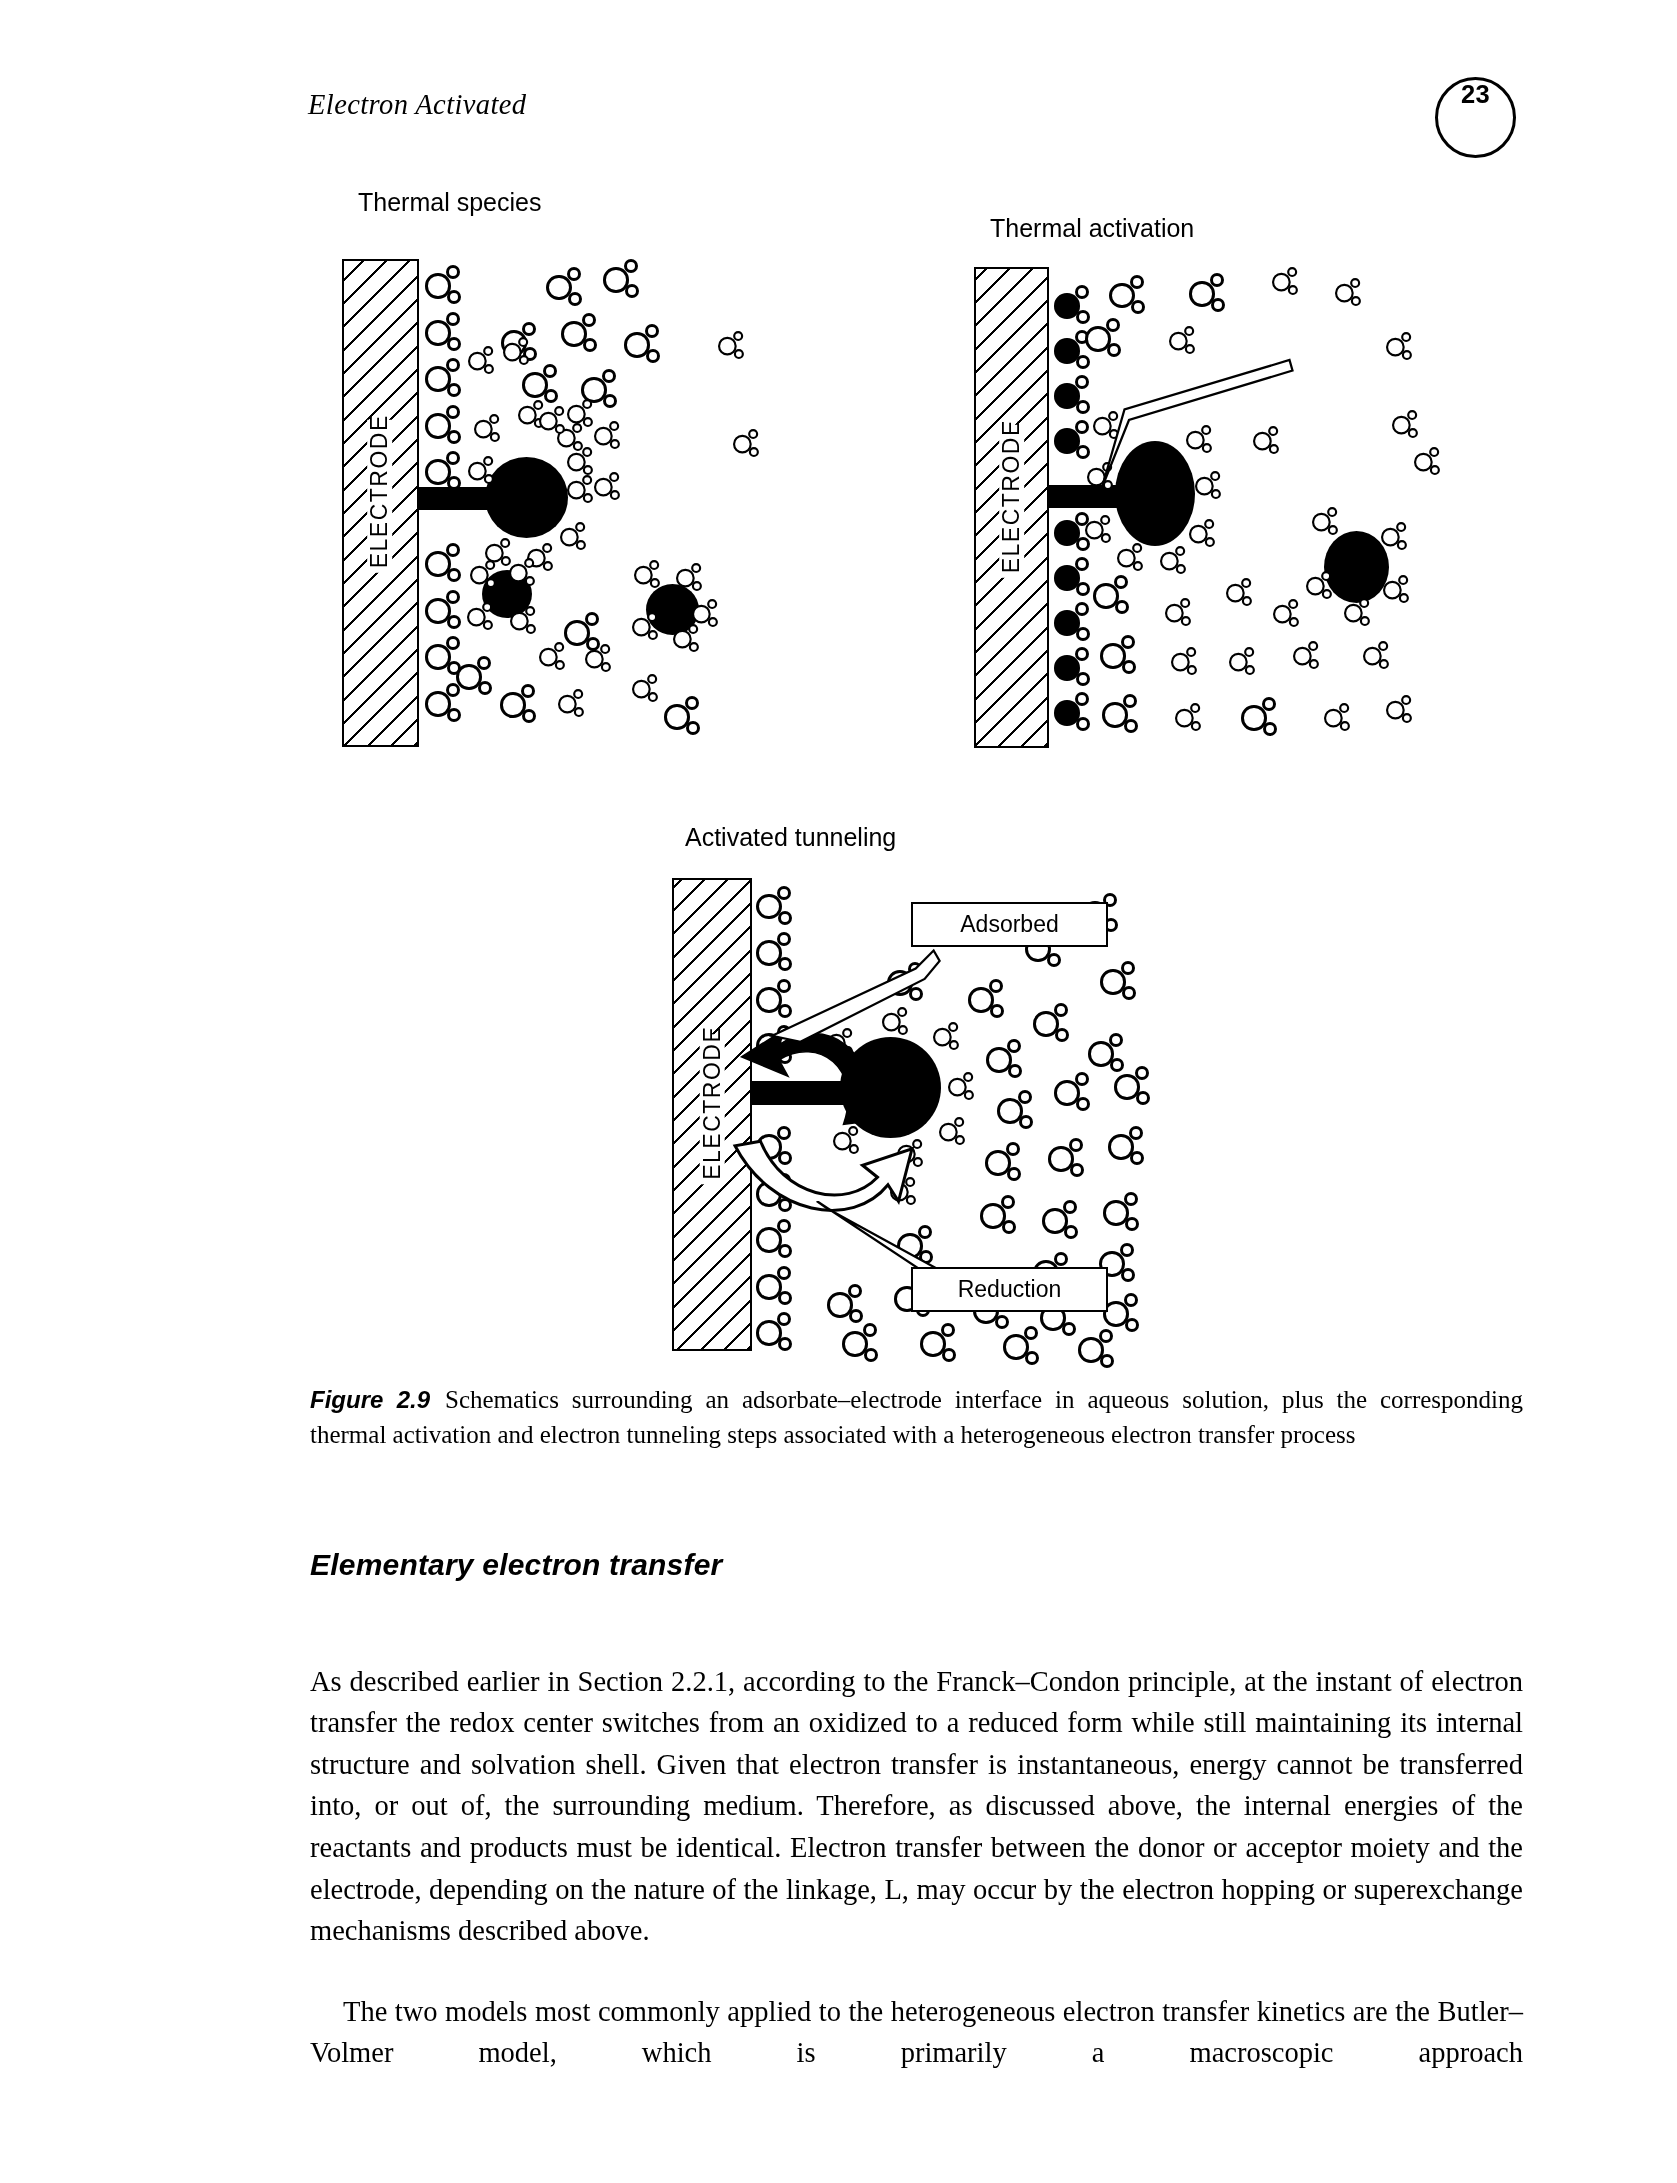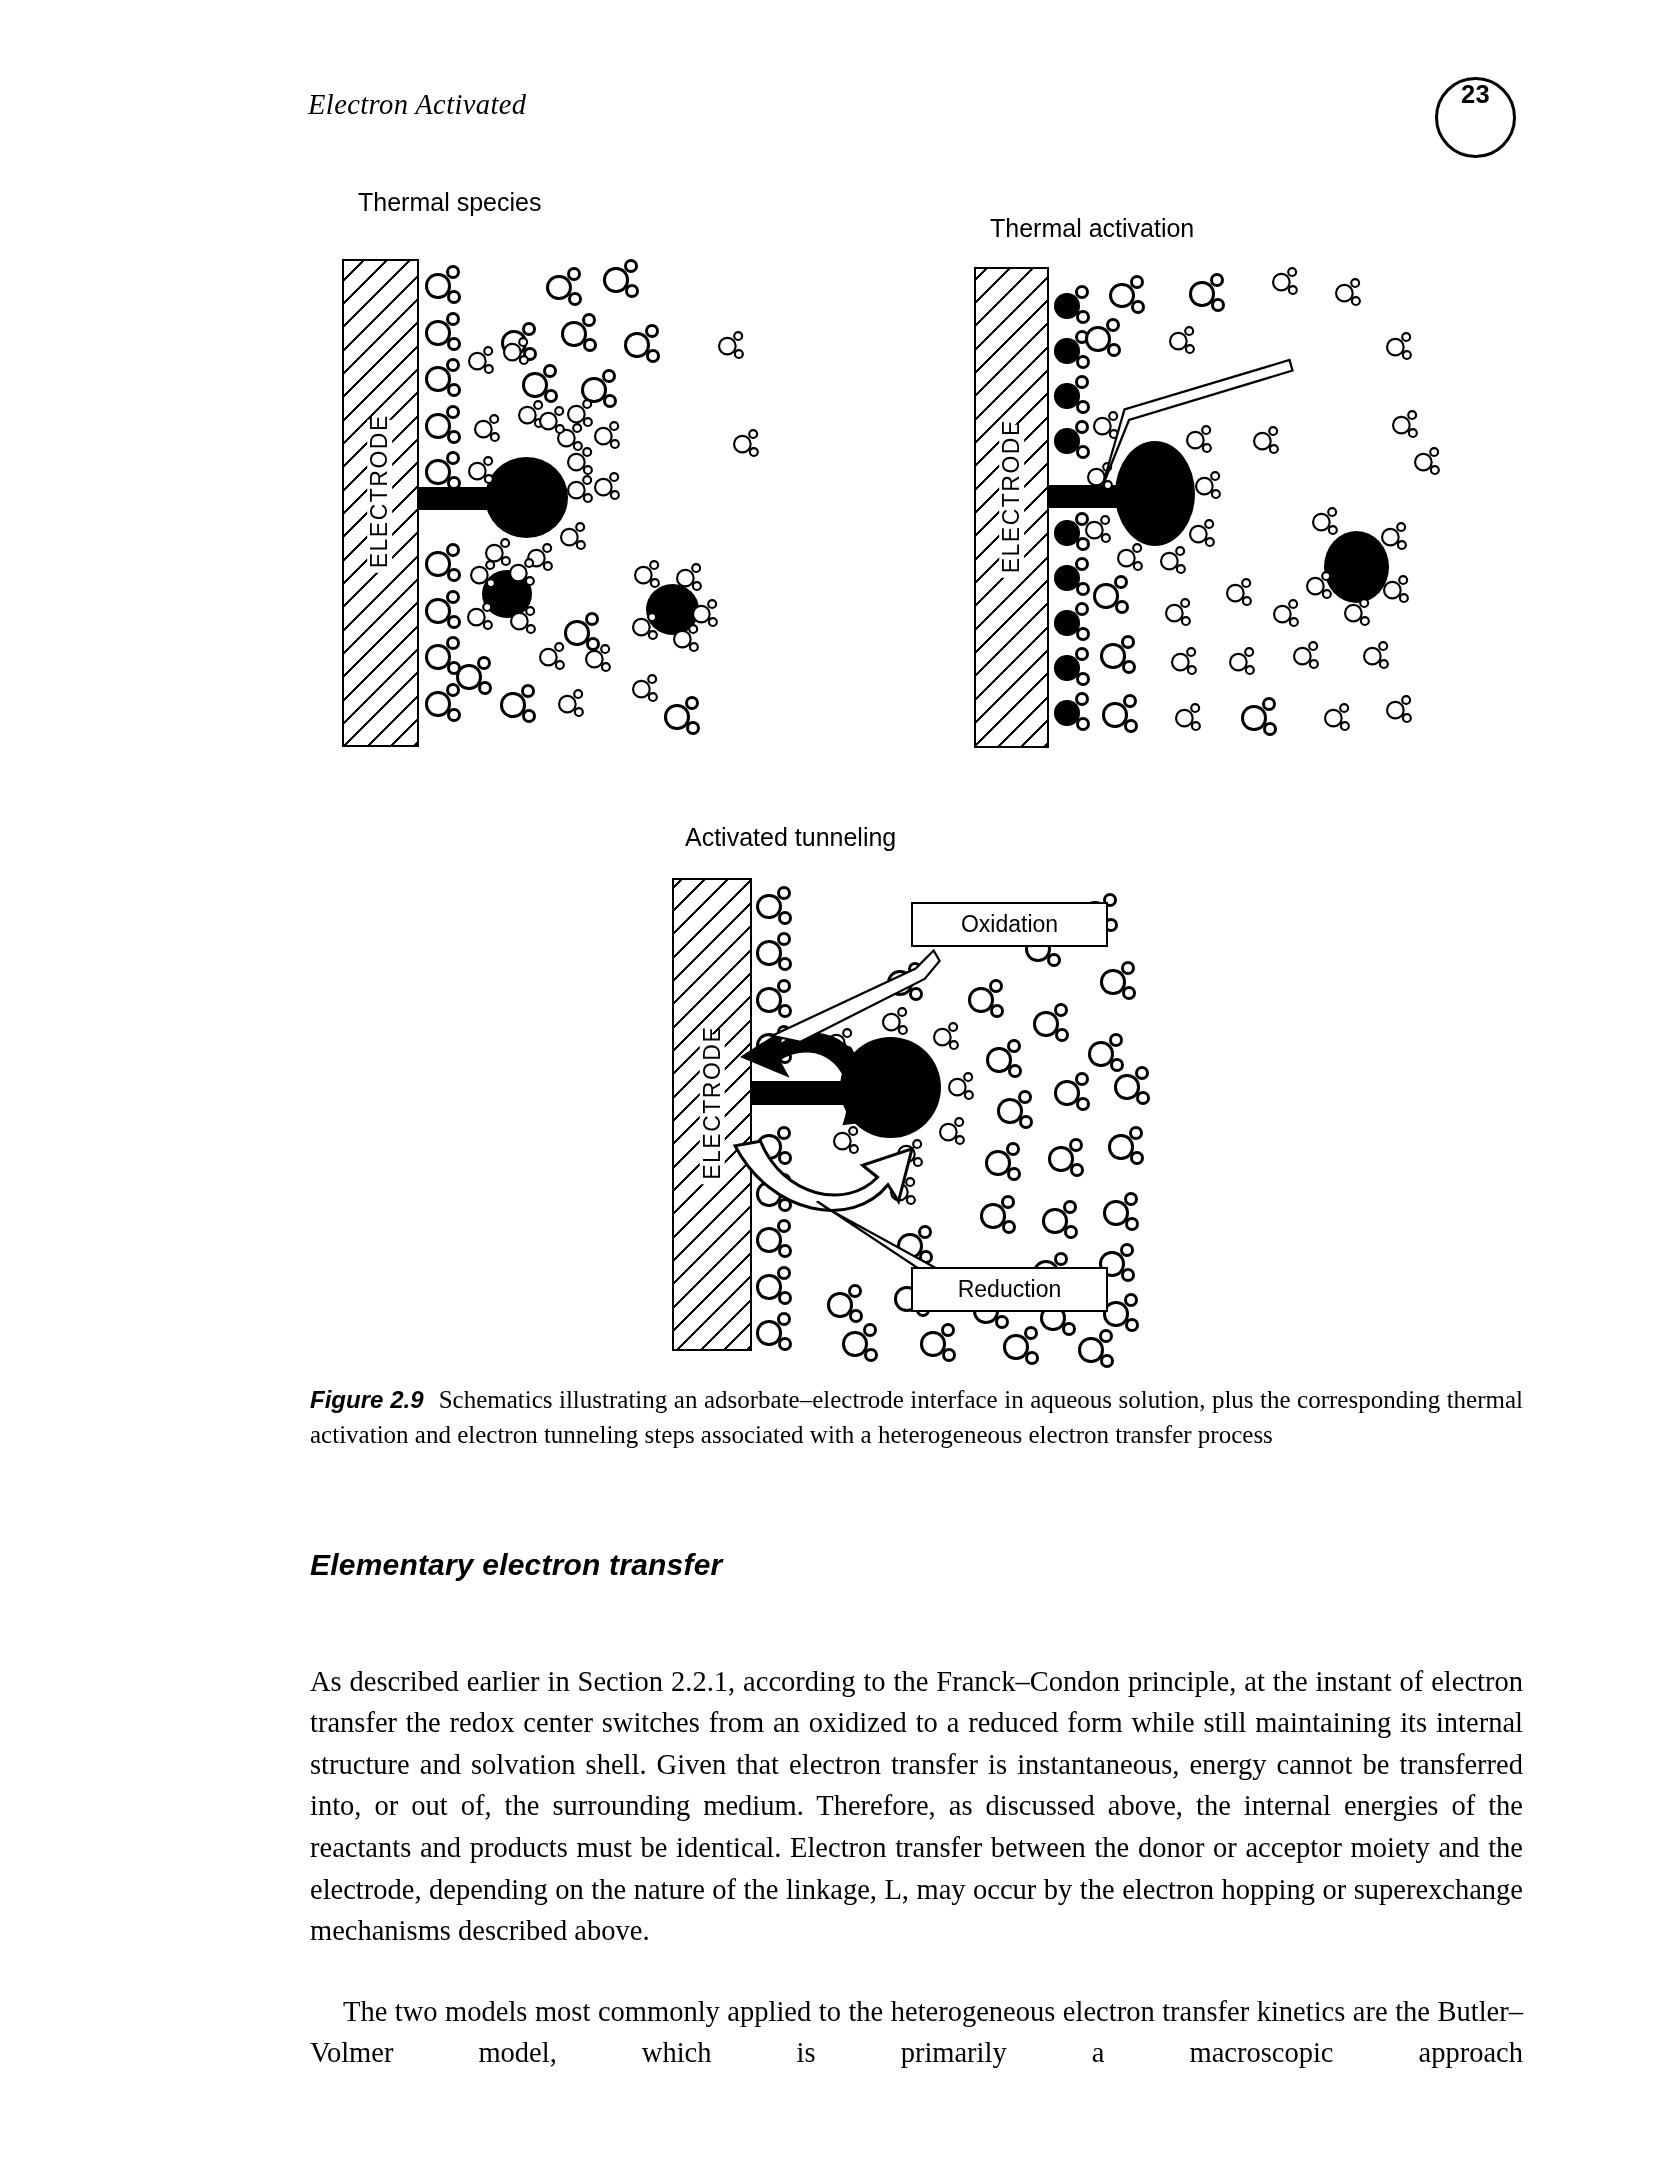--- a/index.html
+++ b/index.html
@@ -772,21 +772,21 @@
     </svg>
 
     <svg class="arrow-red" style="position:absolute; left:54px; top:254px; width:240px; height:128px; z-index:30;" viewBox="0 0 320 170">
       <path d="M12,18 C60,110 168,130 216,70 L230,92 L248,22 L182,44 L202,60 C160,104 76,86 46,12 Z" fill="#fff" stroke="#000" stroke-width="4"></path>
     </svg>
 
     <svg class="leader" style="left:89px; top:68px; width:248px; height:101px;" viewBox="0 0 330 135">
       <polygon points="52,128 14,120 206,30 230,6 238,20 218,44" fill="#fff" stroke="#000" stroke-width="3"></polygon>
     </svg>
     <div class="callout" style="left:239px; top:24px; width:197px;">
-      <div>Oxidation</div>
+      <div>Adsorbed</div>
     </div>
 
     <svg class="leader" style="left:140px; top:323px; width:248px; height:105px;" viewBox="0 0 330 140">
       <polygon points="6,0 20,10 206,112 232,124 222,136 196,126" fill="#fff" stroke="#000" stroke-width="3"></polygon>
     </svg>
     <div class="callout" style="left:239px; top:389px; width:197px;">
       <div>Reduction</div>
     </div>
 
     <div class="water sm" style="left:210px; top:129px;">
@@ -972,20 +972,20 @@
       </div>
     <div class="water" style="left:406px; top:451px;">
         <div class="o"></div>
         <div class="h1"></div>
         <div class="h2"></div>
       </div>
   </div>
 </div>
 
 <div id="caption">
-  <span class="fignum">Figure 2.9</span><span class="capgap"></span><span>Schematics illustrating an adsorbate–electrode interface in aqueous solution, plus the corresponding thermal activation and electron tunneling steps associated with a heterogeneous electron transfer process</span>
+  <span class="fignum">Figure 2.9</span><span class="capgap"></span><span>Schematics surrounding an adsorbate–electrode interface in aqueous solution, plus the corresponding thermal activation and electron tunneling steps associated with a heterogeneous electron transfer process</span>
 </div>
 
 <div id="section-heading">Elementary electron transfer</div>
 
 <p class="body-par" id="par-1">As described earlier in Section 2.2.1, according to the Franck–Condon principle, at the instant of electron transfer the redox center switches from an oxidized to a reduced form while still maintaining its internal structure and solvation shell. Given that electron transfer is instantaneous, energy cannot be transferred into, or out of, the surrounding medium. Therefore, as discussed above, the internal energies of the reactants and products must be identical. Electron transfer between the donor or acceptor moiety and the electrode, depending on the nature of the linkage, L, may occur by the electron hopping or superexchange mechanisms described above.</p>
 <p class="body-par last-justify" id="par-2">The two models most commonly applied to the heterogeneous electron transfer kinetics are the Butler–Volmer model, which is primarily a macroscopic approach</p>
 
 
 </body></html>

